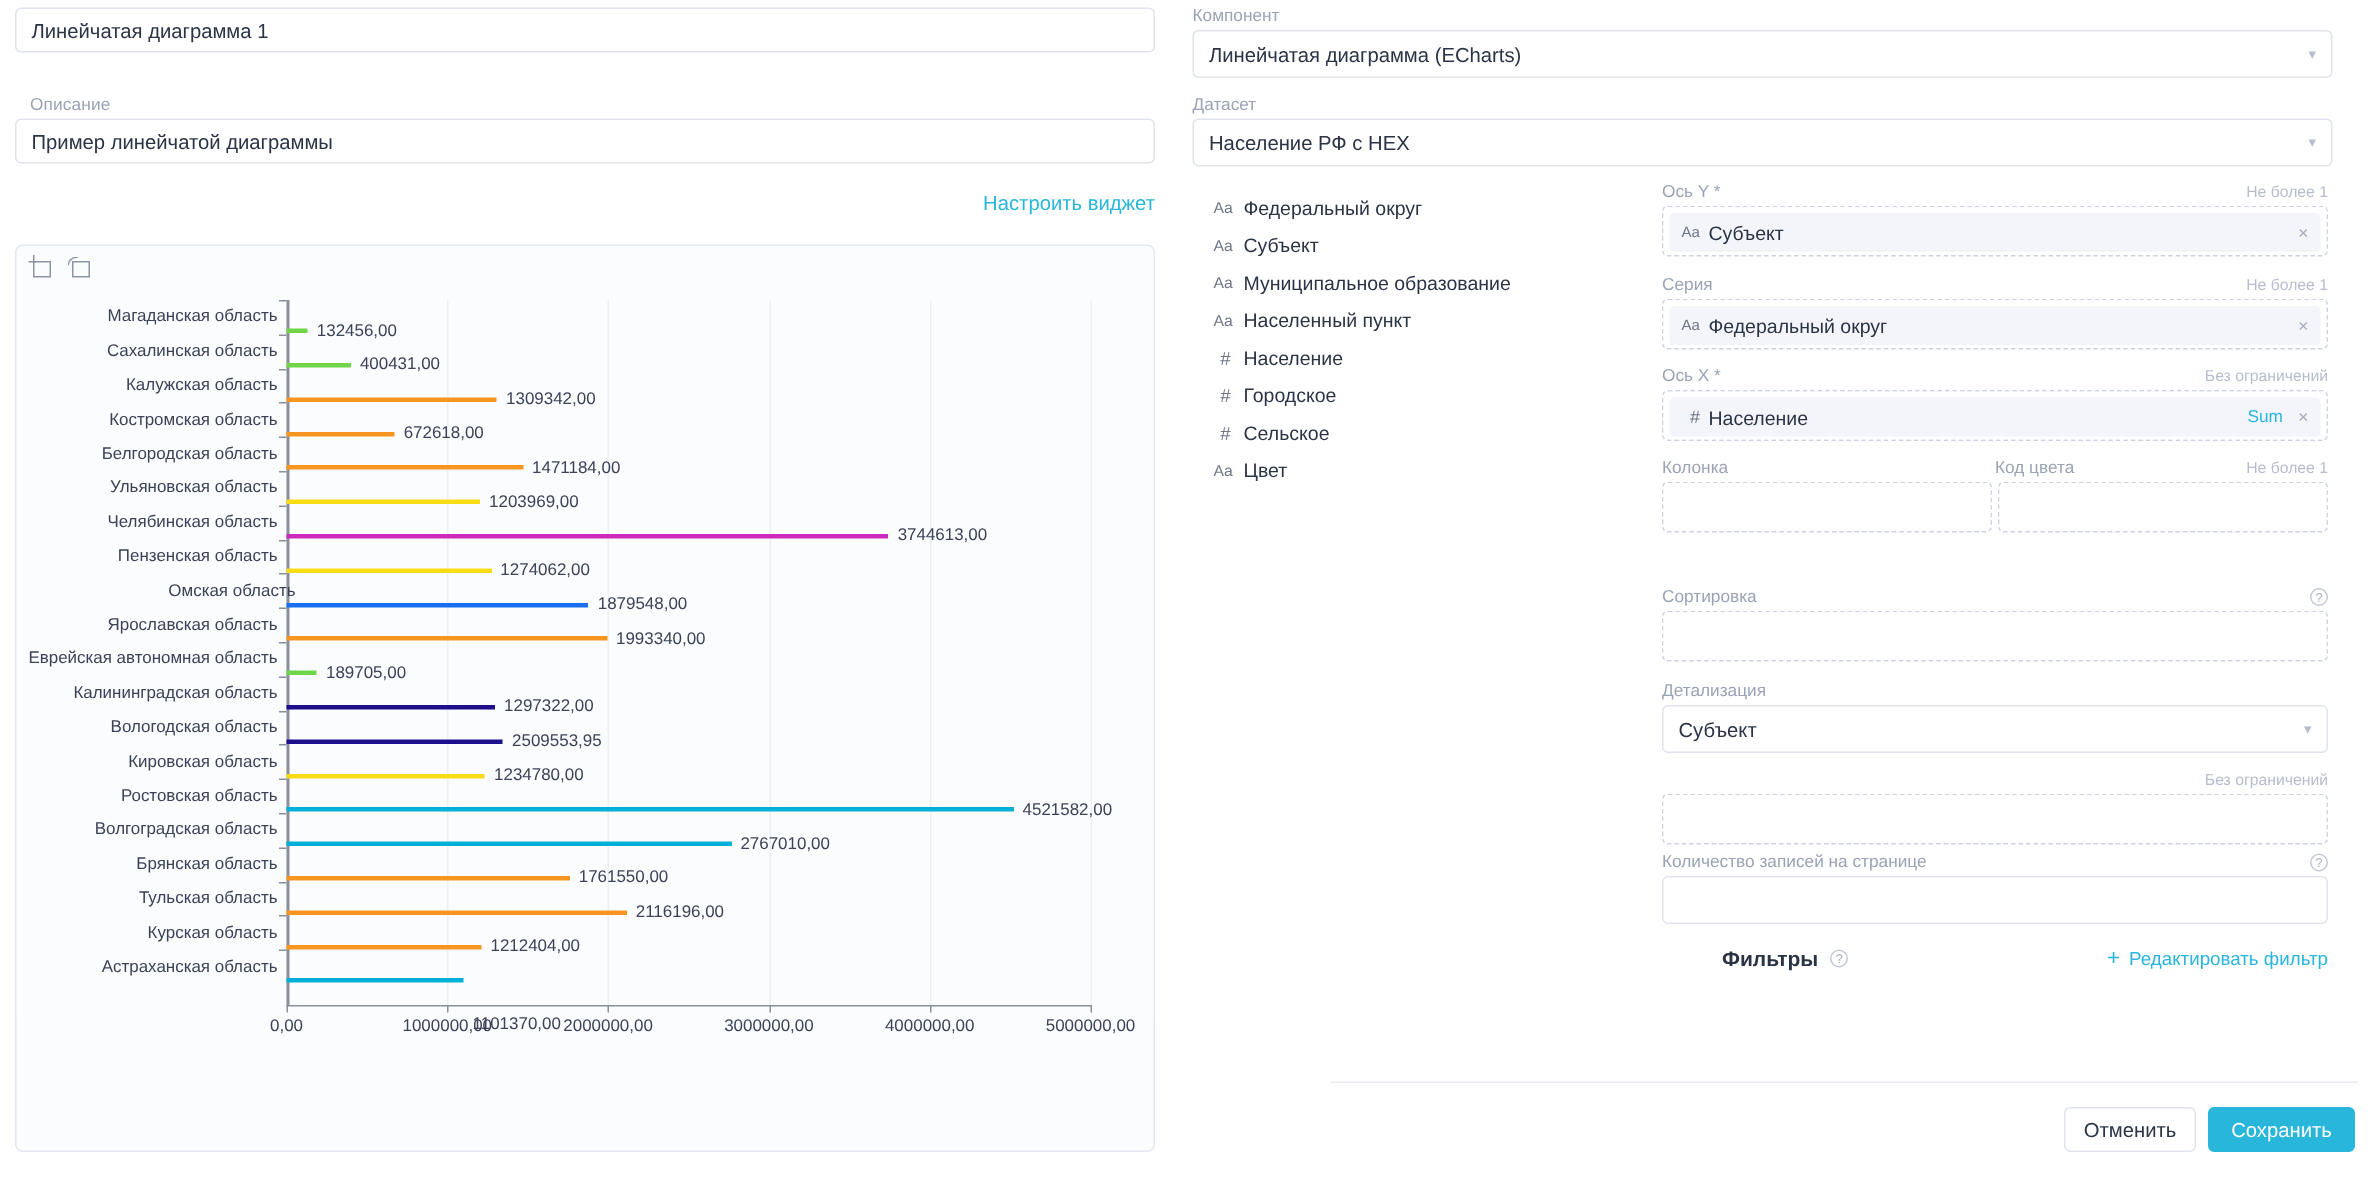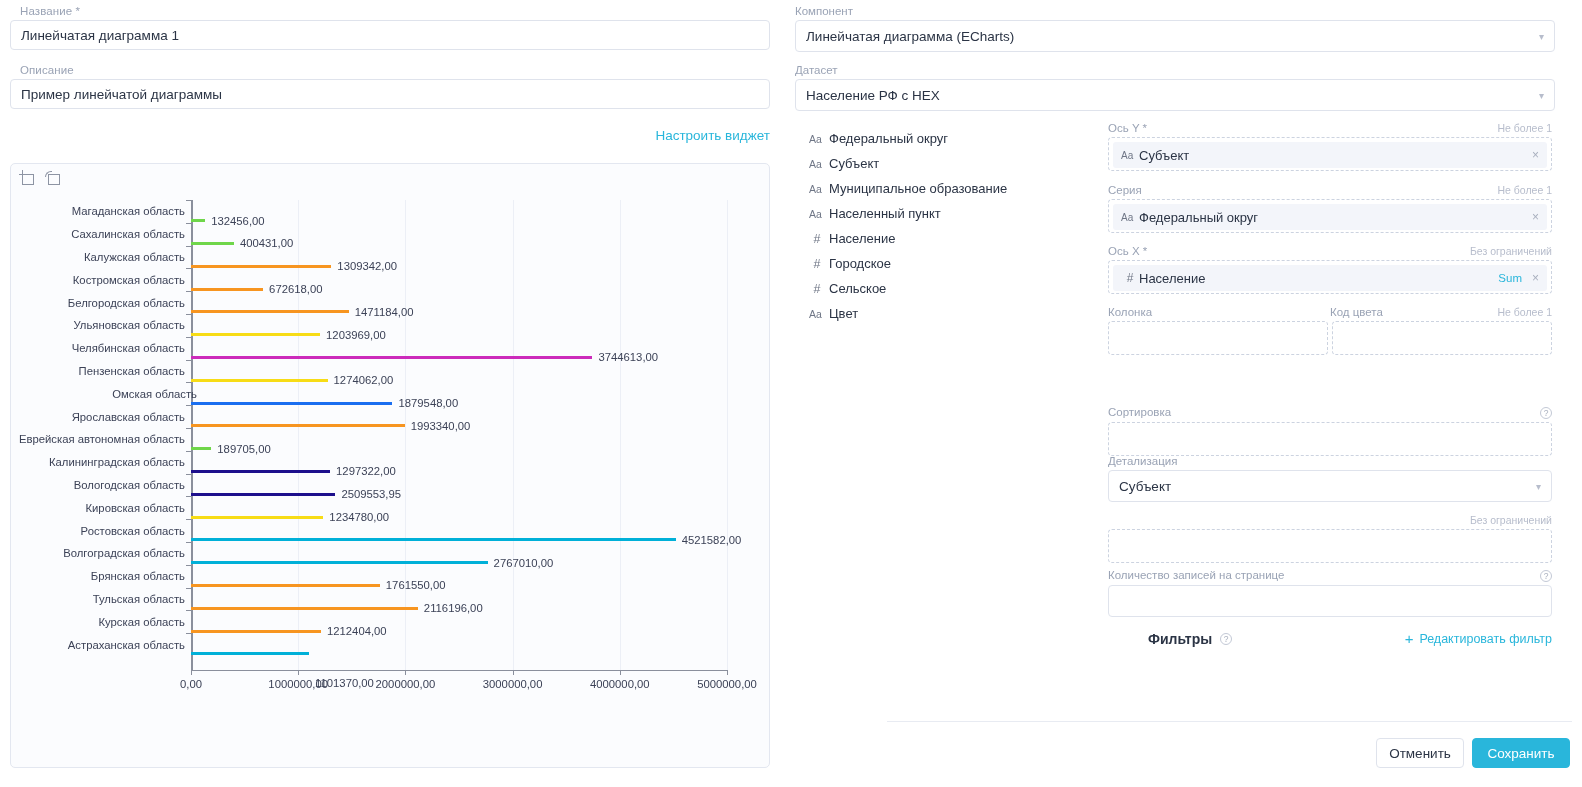--- a/index.html
+++ b/index.html
@@ -152,21 +152,20 @@
   }
 </style>
 </head>
 <body>
 
 <div class="app">
 
   <div class="left-col">
 
     <div class="row-title">
-      <div class="field-label">Название *</div>
       <div class="text-input">Линейчатая диаграмма 1</div>
     </div>
 
     <div class="row-desc">
       <div class="field-label">Описание</div>
       <div class="text-input">Пример линейчатой диаграммы</div>
     </div>
 
     <div class="widget-link">Настроить виджет</div>
 
@@ -393,21 +392,21 @@
           <span class="cfg-label">Код цвета</span>
           <span class="cfg-hint">Не более 1</span>
         </div>
       </div>
       <div style="display:flex; gap:4px;">
         <div class="dropzone dz-empty" style="width:220px;"></div>
         <div class="dropzone dz-empty" style="width:220px;"></div>
       </div>
     </div>
 
-    <div class="cfg-block" style="top:406px;">
+    <div class="cfg-block" style="top:392px;">
       <div class="cfg-head">
         <span class="cfg-label">Сортировка</span>
         <span class="qmark">?</span>
       </div>
       <div class="dropzone dz-empty"></div>
     </div>
 
     <div class="cfg-block" style="top:455px;">
       <div class="cfg-label">Детализация</div>
       <div class="select-box">

